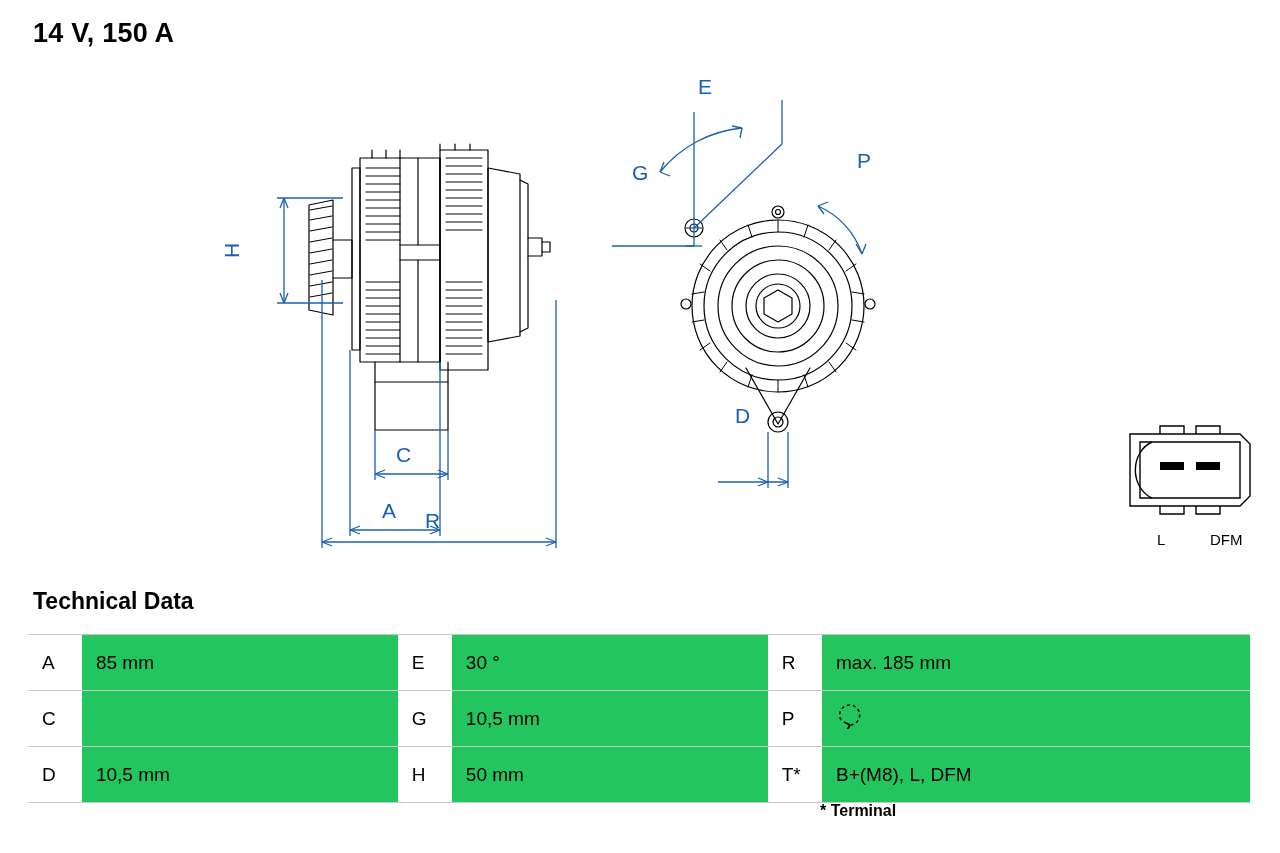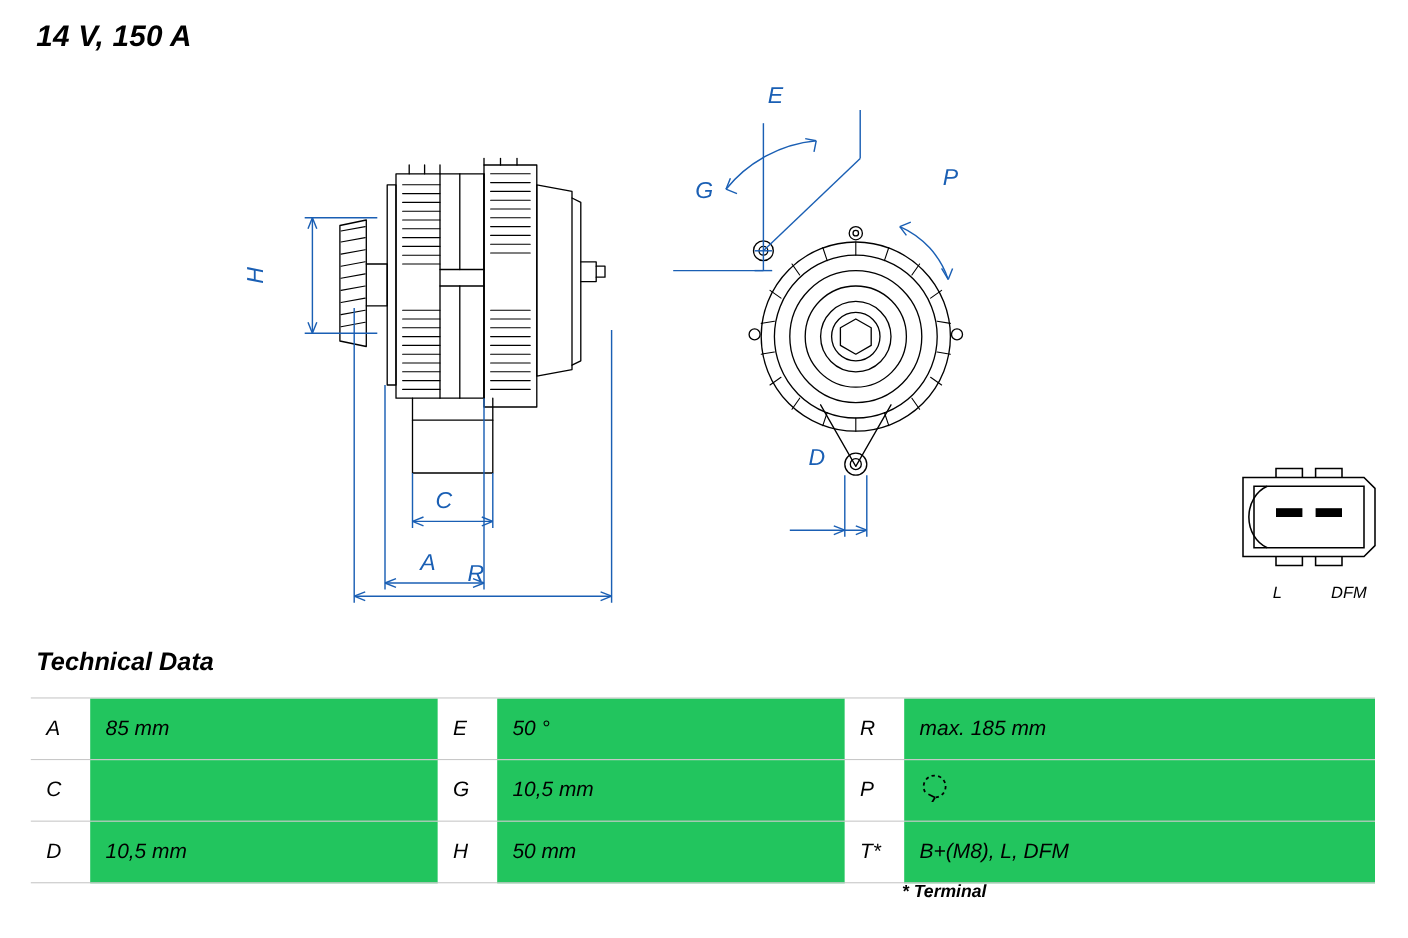--- a/index.html
+++ b/index.html
@@ -12,21 +12,20 @@
     height: 853px;
     font-family: "Liberation Sans", sans-serif;
     color: #000000;
     position: relative;
     overflow: hidden;
   }
   .page {
     position: relative;
     width: 1156px;
     height: 853px;
-    font-style: italic;
   }
 
   
   .title {
     position: absolute;
     left: 33px;
     top: 18px;
     font-size: 27px;
     font-weight: bold;
     letter-spacing: 0.2px;
@@ -324,21 +323,21 @@
   </div>
 
   <div class="tech-heading">Technical Data</div>
 
   <table class="tech-table">
     <tbody>
       <tr>
         <td class="key-cell">A</td>
         <td class="val-cell w1">85 mm</td>
         <td class="key-cell">E</td>
-        <td class="val-cell w2">50 °</td>
+        <td class="val-cell w2">30 °</td>
         <td class="key-cell">R</td>
         <td class="val-cell w3">max. 185 mm</td>
       </tr>
       <tr>
         <td class="key-cell">C</td>
         <td class="val-cell w1"></td>
         <td class="key-cell">G</td>
         <td class="val-cell w2">10,5 mm</td>
         <td class="key-cell">P</td>
         <td class="val-cell w3">

